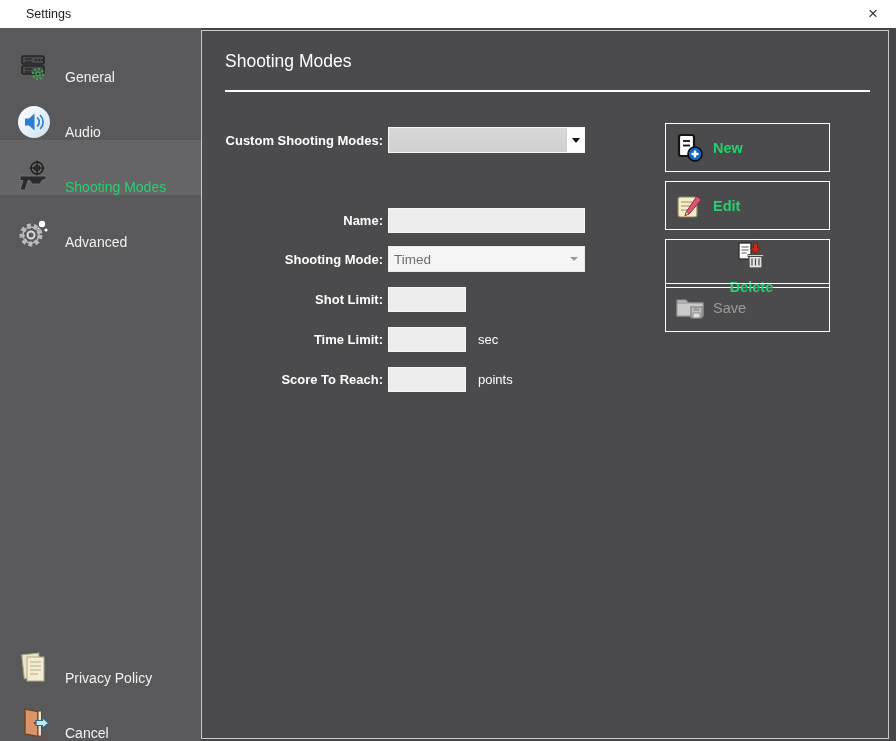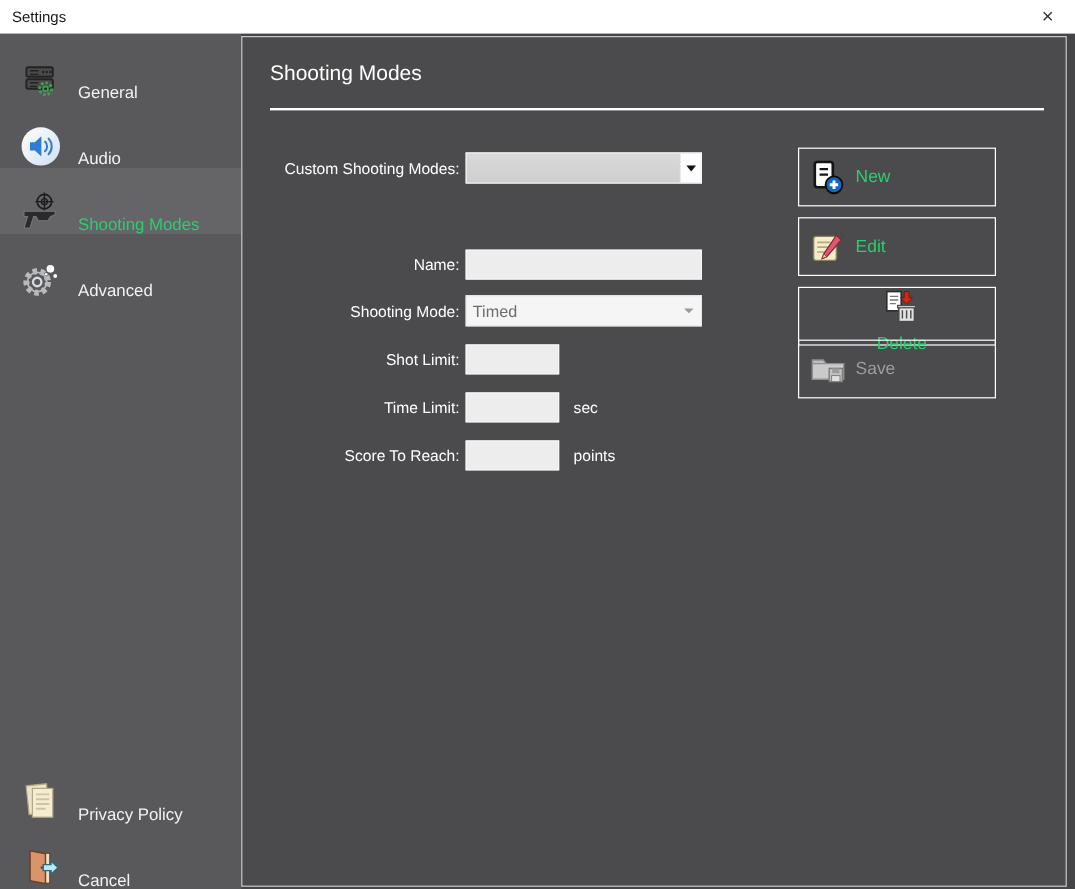--- a/index.html
+++ b/index.html
@@ -3,21 +3,21 @@
 <meta charset="utf-8">
 <style>
   * { margin:0; padding:0; box-sizing:border-box; }
   html,body { width:896px; height:741px; overflow:hidden;
     font-family:"Liberation Sans", sans-serif; background:#4b4b4d; }
 
   .window { width:896px; height:741px; display:flex; flex-direction:column; }
 
   
   .titlebar { height:28px; background:#ffffff; position:relative;
-    display:flex; align-items:center; flex:0 0 28px; }
+    display:flex; align-items:center; flex:0 0 28px;padding-left:16px; }
   .titlebar-title { margin-left:10px; font-size:12.5px; color:#1a1a1a; }
   .close-btn { position:absolute; right:0; top:0; width:46px; height:28px;
     display:flex; align-items:center; justify-content:center;
     font-size:17px; color:#333; cursor:default; }
 
   
   .content { flex:1; display:flex; min-height:0; }
 
   
   .sidebar { width:201px; background:#59595b; display:flex;
@@ -36,21 +36,21 @@
   .panel { position:relative; width:100%; height:100%;
     background:#4b4b4d; border:1px solid #c9c9c9; }
   .panel-title { position:absolute; left:23px; top:20px;
     font-size:17.5px; color:#ffffff; font-weight:400; }
   .title-rule { position:absolute; left:23px; right:18px; top:59px;
     height:2px; background:#ffffff; }
 
   .form-row { position:absolute; left:0; height:26px;
     display:flex; align-items:center; }
   .form-label { width:181px; text-align:right; color:#ffffff;
-    font-size:13px; flex:0 0 181px; }
+    font-size:13px; flex:0 0 181px;font-weight:bold; }
   .ctrl { margin-left:5px; }
   .unit-label { margin-left:12px; color:#ffffff; font-size:13px;text-align:right; }
 
   .combo { width:197px; height:26px; border:1px solid #f8f8f8;
     display:flex; background:#d2d2d2; cursor:default; }
   .combo-field { flex:1; background:linear-gradient(#d9d9d9,#cfcfcf); }
   .combo-arrow-box { width:18px; background:#fdfdfd;
     border-left:1px solid #d0d0d0; display:flex;
     align-items:center; justify-content:center; }
   .tri-dark { width:0; height:0; border-left:4px solid transparent;
@@ -69,21 +69,21 @@
     font-size:13px; color:#222; padding:0 4px; }
   .small-input { width:78px; }
 
   
   .action-btn { position:absolute; left:463px; width:165px; height:49px;
     border:1.5px solid #ffffff; background:transparent;
     display:flex; align-items:center; padding-left:8px; gap:7px;
     cursor:default; }
   .btn-icon { width:32px; height:32px; display:flex;
     align-items:center; justify-content:center; flex:0 0 32px; }
-  .btn-label { font-size:14.5px; font-weight:400; color:#27d06e; }
+  .btn-label { font-size:14.5px; font-weight:700; color:#27d06e; }
   .action-btn.disabled .btn-label { color:#9c9c9c; font-weight:400; }
 </style>
 </head>
 <body>
 
 <div class="window">
 
   <div class="titlebar">
     <span class="titlebar-title">Settings</span>
     <div class="close-btn">×</div>

